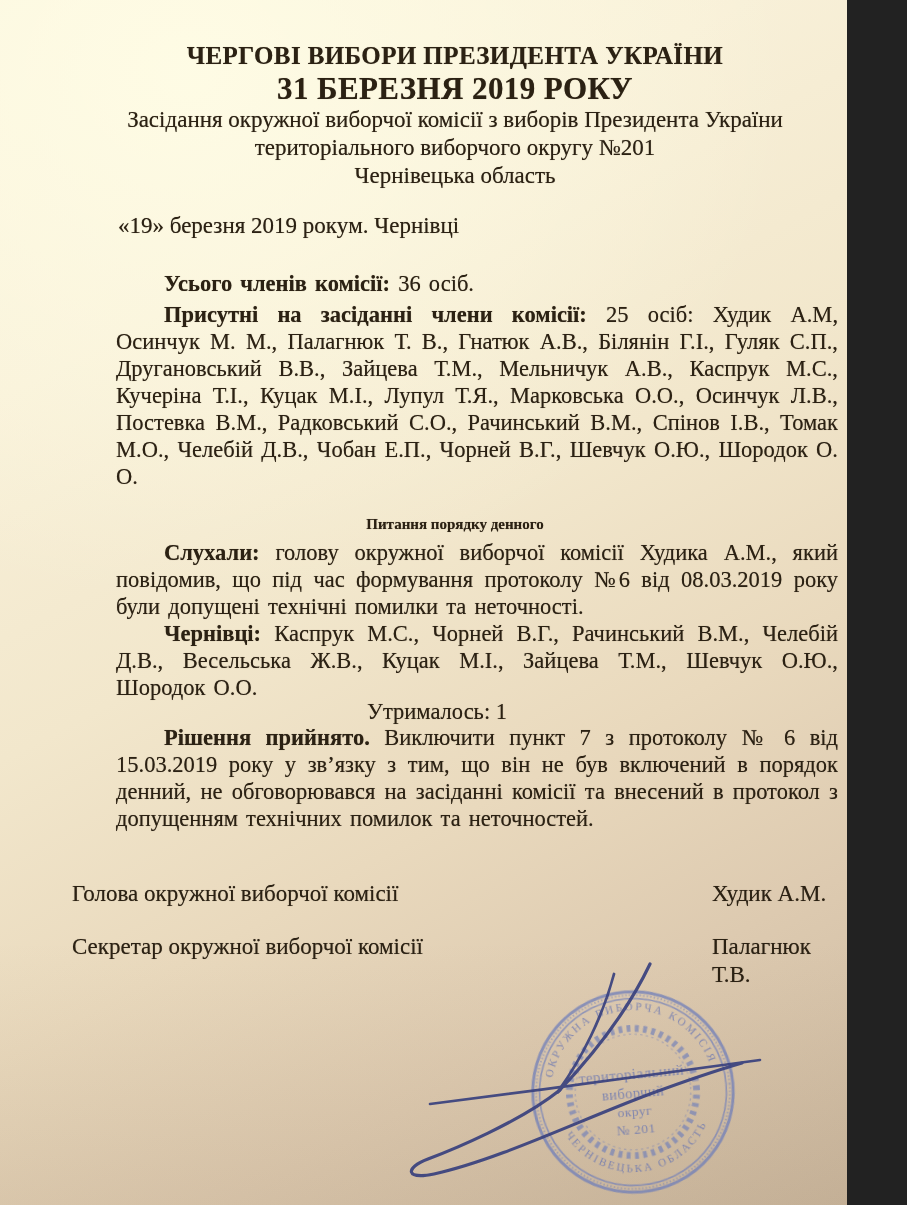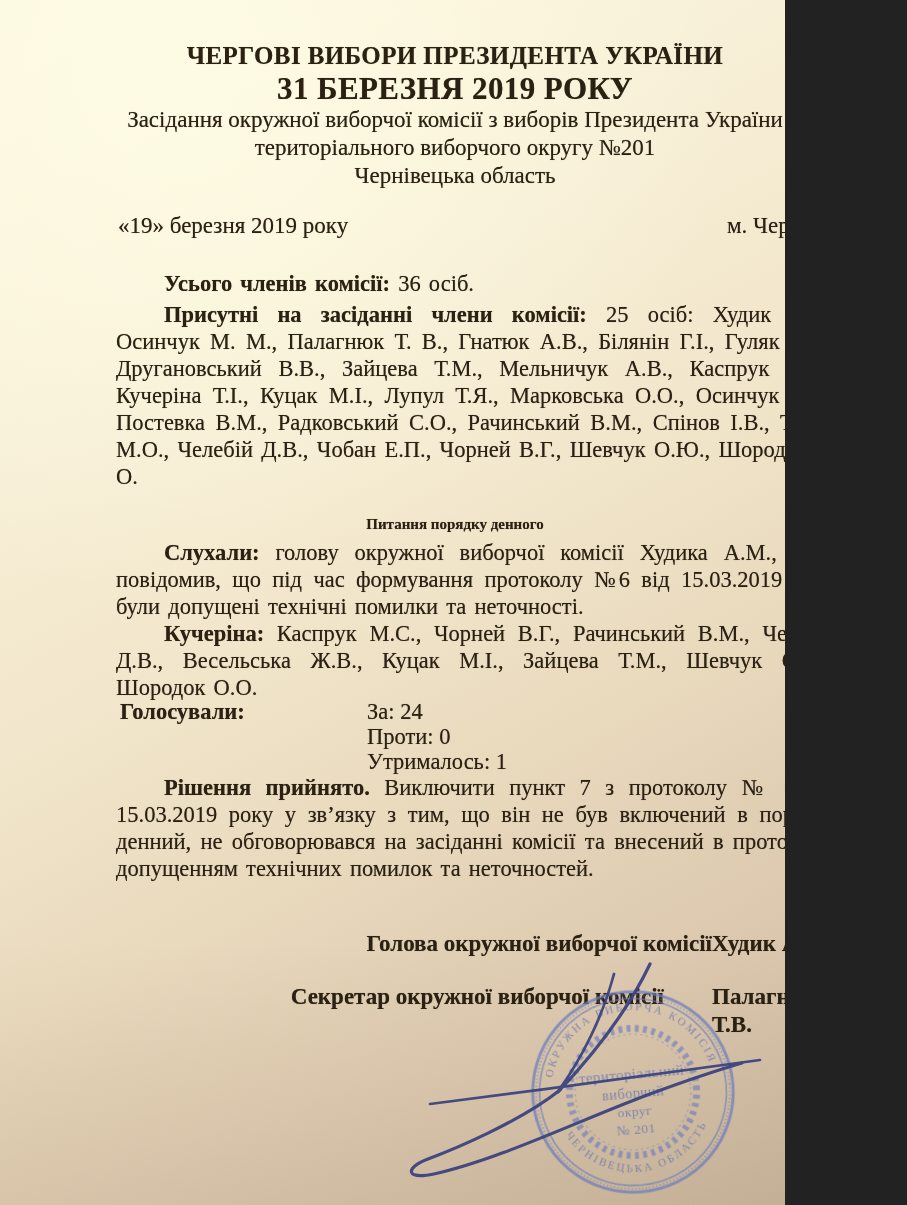--- a/index.html
+++ b/index.html
@@ -1,47 +1,47 @@
 <!DOCTYPE html>
 <html><head>
 <meta charset="utf-8">
 <style>
   html,body{margin:0;padding:0;background:#222;}
   .photo{
-    position:relative;width:785px;height:1205px;overflow:hidden;
+    position:relative;width:847px;height:1205px;overflow:hidden;
     background:
       radial-gradient(130% 80% at 22% 6%, rgba(255,253,230,.85), rgba(255,253,230,0) 55%),
       linear-gradient(180deg, rgba(130,100,70,0) 78%, rgba(130,100,70,.10) 100%),
       linear-gradient(152deg,#fbf5de 0%,#f8f0d8 24%,#f2e7cc 46%,#e9d9bd 64%,#ddcab0 80%,#cbb89f 100%);
     font-family:"Liberation Serif","DejaVu Serif",serif;
     color:#2b2113;
   }
   .content{
     position:absolute;left:72px;top:0;width:766px;
     font-size:22.5px;line-height:27px;
     text-shadow:0 0 .7px rgba(43,33,19,.55);
   }
   .center{text-align:center;}
   b,.bold{font-weight:700;}
   .t1{margin-top:40px;font-weight:700;font-size:25px;line-height:32px;letter-spacing:.4px;}
   .t2{font-weight:700;font-size:31px;line-height:34px;letter-spacing:.4px;}
   .protocol{margin-top:12px;font-weight:700;font-size:26px;line-height:32px;letter-spacing:.3px;}
   .sub{font-size:23px;line-height:28px;}
-  .dateline{margin-top:22px;display:flex;justify-content:space-between;font-size:23px;line-height:28px;padding-left:46px;gap:44px;}
+  .dateline{margin-top:22px;display:flex;justify-content:flex-start;font-size:23px;line-height:28px;padding-left:46px;}
   .para{text-align:justify;text-indent:48px;word-spacing:2.5px;margin-left:44px;}
   .p-total{margin-top:30px;}
   .p-present{margin-top:4px;}
   .h-agenda{margin-top:20px;font-weight:700;font-size:15px;line-height:29px;text-align:center;}
   .p-item{margin-top:2px;}
   .vote-block{margin-top:-2px;}
   .vote-row{position:relative;height:25px;line-height:25px;}
   .vote-label{position:absolute;left:48px;font-weight:700;}
   .vote-value{margin-left:295px;}
   .sig-block{margin-top:48px;}
-  .sig-row{display:flex;justify-content:flex-end;font-size:23px;line-height:28px;font-weight:bold;}
+  .sig-row{display:flex;justify-content:space-between;font-size:23px;line-height:28px;}
   .sig-row + .sig-row{margin-top:25px;gap:48px;}
   .sig-name{width:126px;text-align:left;}
   .stamp{position:absolute;left:527px;top:986px;width:212px;height:212px;transform:rotate(-5deg);opacity:.88;}
   .signature{position:absolute;left:380px;top:948px;width:480px;height:250px;}
   .noselect{pointer-events:none;}
 </style>
 </head>
 <body>
 
 <div class="photo">
@@ -59,32 +59,25 @@
       <span>м. Чернівці</span>
     </div>
 
     <div class="para p-total"><b>Усього членів комісії:</b><span> 36 осіб.</span></div>
 
     <div class="para p-present"><b>Присутні на засіданні члени комісії:</b><span> 25 осіб: Худик А.М, Осинчук М. М., Палагнюк Т. В., Гнатюк А.В., Білянін Г.І., Гуляк С.П., Другановський В.В., Зайцева Т.М., Мельничук А.В., Каспрук М.С., Кучеріна Т.І., Куцак М.І., Лупул Т.Я., Марковська О.О., Осинчук Л.В., Постевка В.М., Радковський С.О., Рачинський В.М., Спінов І.В., Томак М.О., Челебій Д.В., Чобан Е.П., Чорней В.Г., Шевчук О.Ю., Шородок О. О.</span></div>
 
     <div class="h-agenda">Питання порядку денного</div>
 
 
-    <div class="para"><b>Слухали:</b><span> голову окружної виборчої комісії Худика А.М., який повідомив, що під час формування протоколу №6 від 15.03.2019 року були допущені технічні помилки та неточності.</span></div>
+    <div class="para"><b>Слухали:</b><span> голову окружної виборчої комісії Худика А.М., який повідомив, що під час формування протоколу №6 від 08.03.2019 року були допущені технічні помилки та неточності.</span></div>
 
-    <div class="para"><b>Кучеріна:</b><span> Каспрук М.С., Чорней В.Г., Рачинський В.М., Челебій Д.В., Весельська Ж.В., Куцак М.І., Зайцева Т.М., Шевчук О.Ю., Шородок О.О.</span></div>
+    <div class="para"><b>Чернівці:</b><span> Каспрук М.С., Чорней В.Г., Рачинський В.М., Челебій Д.В., Весельська Ж.В., Куцак М.І., Зайцева Т.М., Шевчук О.Ю., Шородок О.О.</span></div>
 
     <div class="vote-block">
-      <div class="vote-row">
-        <span class="vote-label">Голосували:</span>
-        <span class="vote-value">За: 24</span>
-      </div>
-      <div class="vote-row">
-        <span class="vote-value">Проти: 0</span>
-      </div>
       <div class="vote-row">
         <span class="vote-value">Утрималось: 1</span>
       </div>
     </div>
 
     <div class="para"><b>Рішення прийнято.</b><span> Виключити пункт 7 з протоколу № 6 від 15.03.2019 року у зв’язку з тим, що він не був включений в порядок денний, не обговорювався на засіданні комісії та внесений в протокол з допущенням технічних помилок та неточностей.</span></div>
 
     <div class="sig-block">
       <div class="sig-row">
         <span>Голова окружної виборчої комісії</span>

